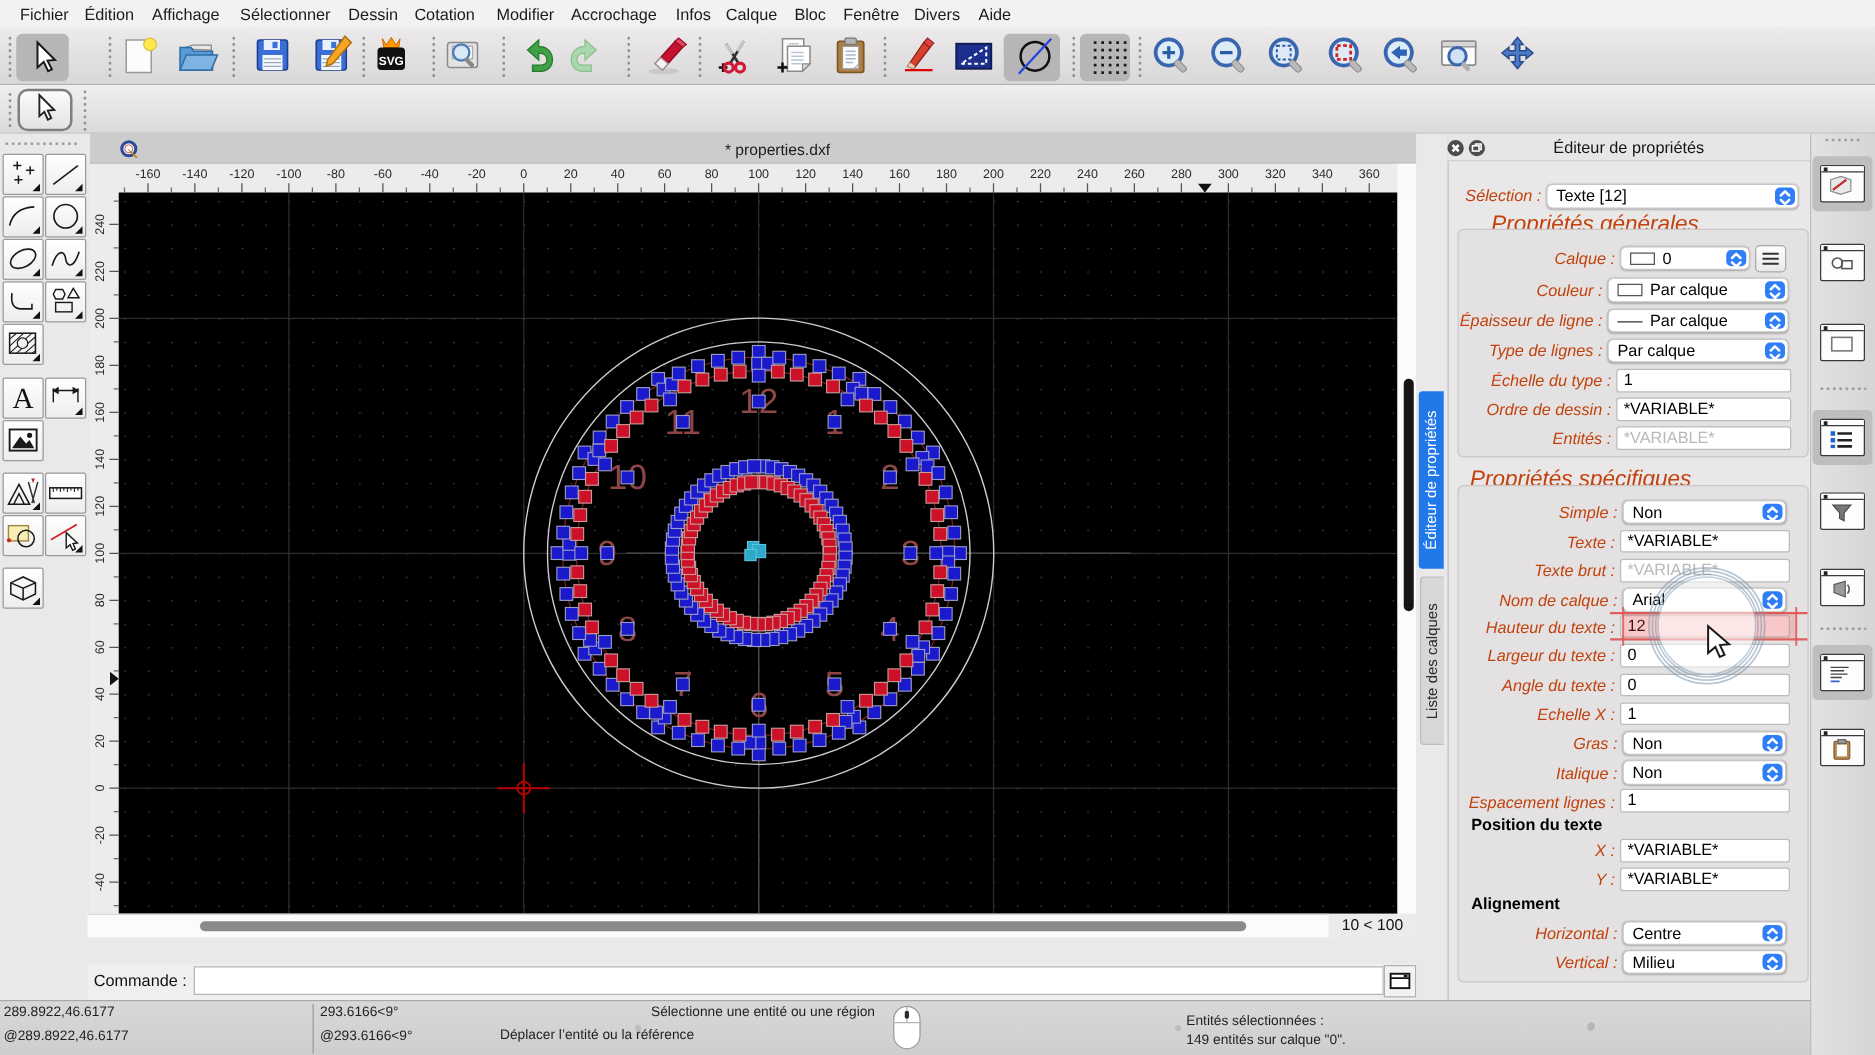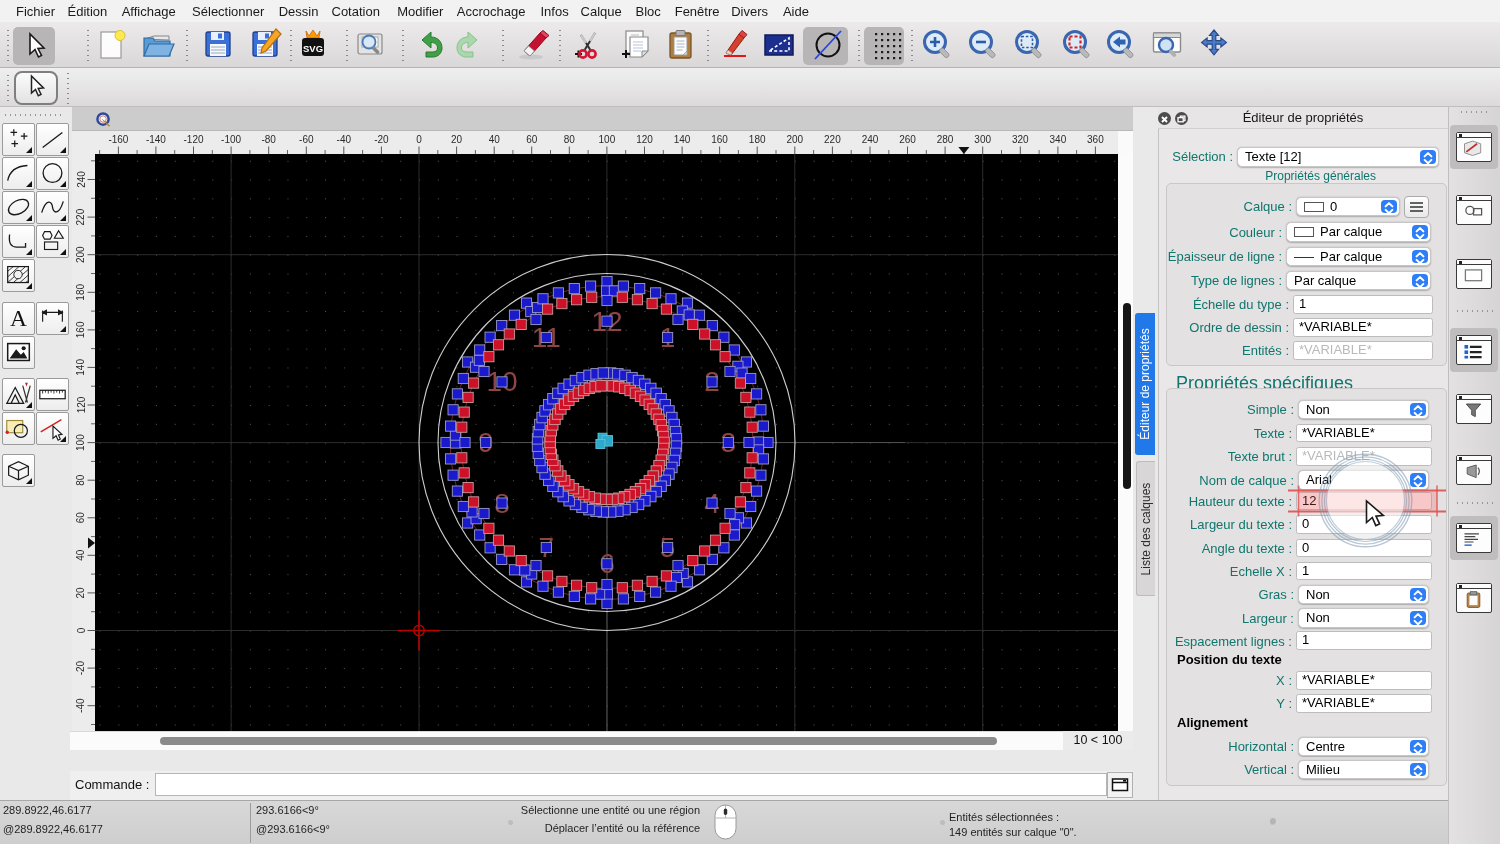--- a/index.html
+++ b/index.html
@@ -49,21 +49,21 @@
 #statusbar { left:0; top:800px; width:1500px; height:44px; background:linear-gradient(#d8d8d8,#cecece); border-top:1px solid #a8a8a8; font-size:11px; color:#1f1f1f; }
 
 
 #dockstrip { left:1133px; top:107px; width:25px; height:693px; background:#e9e9e9; }
 #bluetab { position:absolute; left:1135px; top:313px; width:20px; height:142px; background:#2178e8; border-radius:3px 0 0 3px; }
 #graytab { position:absolute; left:1136px; top:461px; width:19px; height:135px; background:#d8d6d6; border:1px solid #bdbbbb; border-right:none; border-radius:3px 0 0 3px; }
 .vtext { position:absolute; transform:rotate(-90deg); transform-origin:center; white-space:nowrap; font-size:12px; }
 #panel { left:1158px; top:107px; width:290px; height:693px; background:#e9e7e7; border-left:1px solid #c4c2c2; }
 #phead { position:absolute; left:1158px; top:107px; width:290px; height:21.5px; background:#e7e5e5; border-bottom:1px solid #d2d0d0; text-align:center; font-size:13px; color:#161616; line-height:21px; }
 .gbox { position:absolute; background:#e3e1e1; border:1px solid #c9c7c7; border-radius:5px; }
-.plab { position:absolute; font-size:13px; color:#0f766e; text-align:right; }
+.plab { position:absolute; font-size:13px; color:#c2410c; text-align:right;font-style:italic; }
 .pfield { position:absolute; background:#fff; border:1px solid #bcbcbc; border-radius:2.5px; font-size:13px; color:#000; padding-left:5px; line-height:16.5px; }
 .pcombo { position:absolute; background:#fff; border:0.5px solid #c6c6c6; border-radius:5px; box-shadow:0 0.5px 1.5px rgba(0,0,0,0.25); font-size:13px; color:#000; padding-left:7px; line-height:18.5px; }
 .spin { position:absolute; right:2px; top:2px; width:16px; bottom:2px; background:#2e7ef7; border-radius:4px; }
 .pbold { position:absolute; font-size:13px; font-weight:bold; color:#000; }
 .gray { color:#b9b9b9; }
 
 
 #iconstrip { left:1448px; top:107px; width:52px; height:737px; background:linear-gradient(90deg,#e3e1e1,#d6d4d4); border-left:1px solid #c0bebe; }
 .wicon { position:absolute; left:1456px; width:36px; height:30px; background:#fdfdfd; border:1.5px solid #3a3a3a; border-radius:2px; }
 .wicon .tbar { position:absolute; left:0; top:0; right:0; height:5px; background:#fdfdfd; border-bottom:1.5px solid #3a3a3a; }
@@ -356,20 +356,21 @@
         <path d="M6 12 L16.5 7 L27 12 L27 21.5 L16.5 26.5 L6 21.5 Z M6 12 L16.5 16.5 L27 12 M16.5 16.5 V26.5" stroke="#1a1a1a" fill="none" stroke-width="1.3"></path>
       </svg>
     </div>
 <div id="tabbar" class="abs"></div>
 <div class="abs" style="left:96px;top:112px;width:15px;height:15px">
 <svg width="15" height="15" viewBox="0 0 16 16">
         <circle cx="7.5" cy="7.5" r="6" fill="#f2f2f2" stroke="#2a4a9a" stroke-width="2.6"></circle>
         <circle cx="7.5" cy="7.5" r="3.4" fill="#fff" stroke="#c0392b" stroke-width="0.7"></circle>
         <path d="M7 8 L13.5 13.5 L14.8 15 L12.8 14.6 Z" fill="#f0a020" stroke="#b06f10" stroke-width="0.6"></path>
       </svg></div>
+<div id="tabtitle" class="abs">* properties.dxf</div>
 <div id="hruler" class="abs"></div>
 <div id="vruler" class="abs"></div>
 <div class="abs" style="left:72px;top:131px"><svg width="1061" height="23" viewBox="0 0 1061 23">
         <path d="M27.6 19V23" stroke="#666" stroke-width="1"></path>
         <path d="M46.4 15.5V23" stroke="#555" stroke-width="1"></path>
         <text x="46.4" y="11.5" font-size="10" fill="#2b2b2b" text-anchor="middle">-160</text>
         <path d="M65.1 19V23" stroke="#666" stroke-width="1"></path>
         <path d="M83.9 15.5V23" stroke="#555" stroke-width="1"></path>
         <text x="83.9" y="11.5" font-size="10" fill="#2b2b2b" text-anchor="middle">-140</text>
         <path d="M102.7 19V23" stroke="#666" stroke-width="1"></path>
@@ -821,21 +822,21 @@
         <rect x="15" y="6.8" width="3" height="1.8" fill="#111"></rect>
       </svg></div>
 <div id="statusbar" class="abs">
 <div class="abs" style="left:3px;top:2.5px">289.8922,46.6177</div>
 <div class="abs" style="left:3px;top:21.5px">@289.8922,46.6177</div>
 <div class="abs" style="left:250px;top:2px;width:1px;height:40px;background:#9c9c9c"></div>
 <div class="abs" style="left:256px;top:2.5px">293.6166&lt;9°</div>
 <div class="abs" style="left:256px;top:21.5px">@293.6166&lt;9°</div>
 <div class="abs" style="left:508px;top:19px;width:5px;height:5px;border-radius:50%;background:#bdbdbd"></div>
 <div class="abs" style="left:400px;top:3px;width:300px;text-align:right">Sélectionne une entité ou une région</div>
-<div class="abs" style="left:400px;top:21px;width:300px;text-align:right">Déplacer l’entité ou la référence</div>
+<div class="abs" style="left:400px;top:21px;width:300px;text-align:left">Déplacer l’entité ou la référence</div>
 <div class="abs" style="left:712px;top:3px"><svg width="30" height="38" viewBox="0 0 30 38">
           <rect x="3" y="1" width="21" height="34" rx="10.5" fill="#fff" stroke="#9a9a9a" stroke-width="1"></rect>
           <path d="M13.5 1 V14 M3.5 14 H24" stroke="#b5b5b5" stroke-width="1"></path>
           <rect x="11.8" y="4.5" width="3.4" height="6.5" rx="1.7" fill="#2b2b2b"></rect>
         </svg></div>
 <div class="abs" style="left:940px;top:19px;width:5px;height:5px;border-radius:50%;background:#bdbdbd"></div>
 <div class="abs" style="left:949px;top:10px">Entités sélectionnées :</div>
 <div class="abs" style="left:949px;top:25px">149 entités sur calque "0".</div>
 <div class="abs" style="left:1270px;top:19px;width:5px;height:5px;border-radius:50%;background:#bdbdbd"></div>
 </div>
@@ -854,21 +855,21 @@
       </svg></div>
 <div class="abs" style="left:1175.3px;top:111.5px;width:13px;height:13px;border-radius:50%;background:#4c4c4c">
  <svg width="13" height="13">
         <rect x="3" y="4.6" width="5.2" height="4.2" fill="none" stroke="#fff" stroke-width="1.3"></rect>
         <path d="M5.4 4.4 V3.2 H9.9 V7.6 H8.6" fill="none" stroke="#fff" stroke-width="1.3"></path>
       </svg></div>
 <div class="plab" style="left:1073px;top:149.0px;width:160px;">Sélection :</div>
 <div class="pcombo" style="left:1237px;top:147px;width:202px;height:19.5px">Texte [12]<div class="spin"><svg width="16" height="16" viewBox="0 0 16 16">
           <path d="M4.6 6.4 L8 3.1 L11.4 6.4 M4.6 9.9 L8 13.2 L11.4 9.9" stroke="#fff" stroke-width="2" fill="none" stroke-linecap="round" stroke-linejoin="round"></path>
         </svg></div></div>
-<div class="plab" style="left:1176px;top:169px;width:200px;text-align:right;font-size:12px">Propriétés générales</div>
+<div class="plab" style="left:1176px;top:169px;width:200px;text-align:center;font-size:18px">Propriétés générales</div>
 <div class="gbox" style="left:1166px;top:183px;width:281px;height:183px"></div>
 <div class="plab" style="left:1176px;top:373px;width:200px;text-align:left;font-size:18px">Propriétés spécifiques</div>
 <div class="gbox" style="left:1166px;top:388px;width:281px;height:398px"></div>
 <div class="plab" style="left:1132px;top:199.0px;width:160px;">Calque :</div>
 <div class="pcombo" style="left:1296px;top:196.5px;width:104px;height:19.5px"><span style="display:inline-block;width:20px;height:10px;border:1px solid #555;background:#fff;margin-right:6px;vertical-align:-1px"></span>0<div class="spin"><svg width="16" height="16" viewBox="0 0 16 16">
           <path d="M4.6 6.4 L8 3.1 L11.4 6.4 M4.6 9.9 L8 13.2 L11.4 9.9" stroke="#fff" stroke-width="2" fill="none" stroke-linecap="round" stroke-linejoin="round"></path>
         </svg></div></div>
 <div class="abs" style="left:1404px;top:195.5px;width:25px;height:22px;background:linear-gradient(#fdfdfd,#e9e9e9);border:1px solid #ababab;border-radius:4px"><svg width="23" height="20">
         <path d="M5 6h13M5 10h13M5 14h13" stroke="#333" stroke-width="1.6"></path>
       </svg></div>
@@ -907,21 +908,21 @@
 <div class="plab" style="left:1132px;top:517.0px;width:160px;">Largeur du texte :</div>
 <div class="pfield" style="left:1296px;top:515px;width:136px;height:18.5px">0</div>
 <div class="plab" style="left:1132px;top:540.5px;width:160px;">Angle du texte :</div>
 <div class="pfield" style="left:1296px;top:538.5px;width:136px;height:18.5px">0</div>
 <div class="plab" style="left:1132px;top:563.5px;width:160px;">Echelle X :</div>
 <div class="pfield" style="left:1296px;top:561.5px;width:136px;height:18.5px">1</div>
 <div class="plab" style="left:1134px;top:587.0px;width:160px;">Gras :</div>
 <div class="pcombo" style="left:1298.0px;top:584.5px;width:131.0px;height:19.5px">Non<div class="spin"><svg width="16" height="16" viewBox="0 0 16 16">
           <path d="M4.6 6.4 L8 3.1 L11.4 6.4 M4.6 9.9 L8 13.2 L11.4 9.9" stroke="#fff" stroke-width="2" fill="none" stroke-linecap="round" stroke-linejoin="round"></path>
         </svg></div></div>
-<div class="plab" style="left:1134px;top:610.5px;width:160px;">Largeur :</div>
+<div class="plab" style="left:1134px;top:610.5px;width:160px;">Italique :</div>
 <div class="pcombo" style="left:1298.0px;top:608px;width:131.0px;height:19.5px">Non<div class="spin"><svg width="16" height="16" viewBox="0 0 16 16">
           <path d="M4.6 6.4 L8 3.1 L11.4 6.4 M4.6 9.9 L8 13.2 L11.4 9.9" stroke="#fff" stroke-width="2" fill="none" stroke-linecap="round" stroke-linejoin="round"></path>
         </svg></div></div>
 <div class="plab" style="left:1132px;top:633.5px;width:160px;">Espacement lignes :</div>
 <div class="pfield" style="left:1296px;top:631px;width:136px;height:18.5px">1</div>
 <div class="pbold" style="left:1177px;top:652px">Position du texte</div>
 <div class="plab" style="left:1132px;top:673.0px;width:160px;">X :</div>
 <div class="pfield" style="left:1296px;top:671px;width:136px;height:18.5px">*VARIABLE*</div>
 <div class="plab" style="left:1132px;top:696.0px;width:160px;">Y :</div>
 <div class="pfield" style="left:1296px;top:694px;width:136px;height:18.5px">*VARIABLE*</div>

